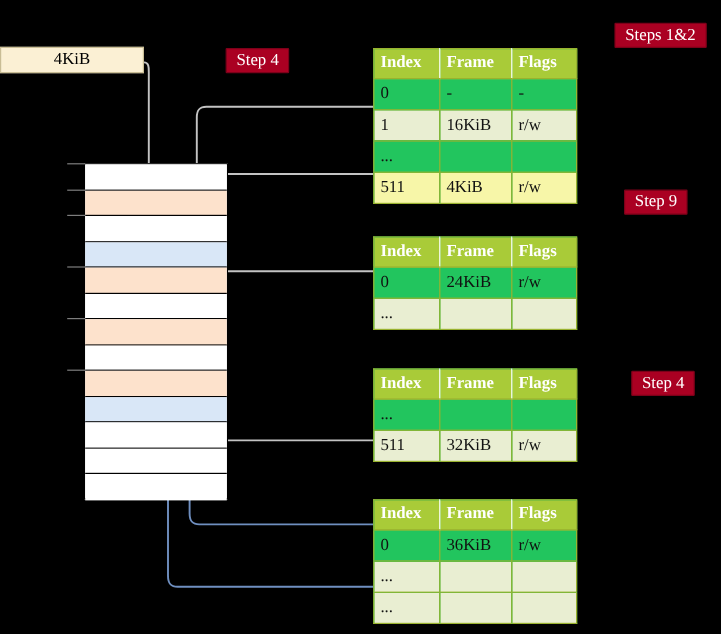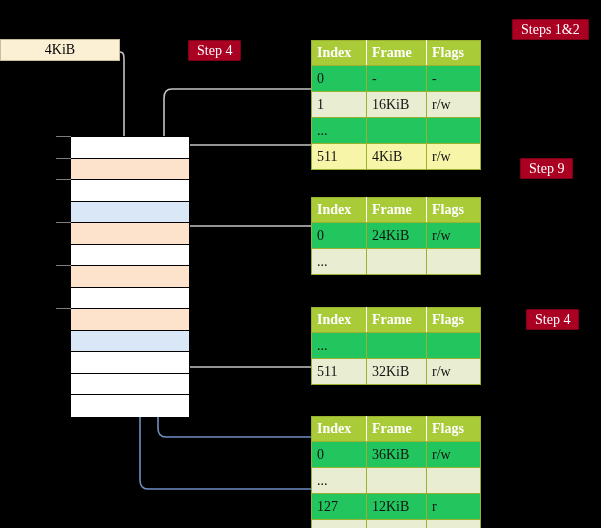--- a/index.html
+++ b/index.html
@@ -299,25 +299,20 @@
         <tr>
           <td>0</td>
           <td>36KiB</td>
           <td>r/w</td>
         </tr>
         <tr class="alt">
           <td>...</td>
           <td></td>
           <td></td>
         </tr>
-        <tr>
-          <td>127</td>
-          <td>12KiB</td>
-          <td>r</td>
-        </tr>
         <tr class="alt">
           <td>...</td>
           <td></td>
           <td></td>
         </tr>
       </tbody>
     </table>
 
 <div class="tick" style="left: 56px; width: 15px; top: 136px;"></div>
     <div class="tick" style="left: 56px; width: 15px; top: 157.538px;"></div>

